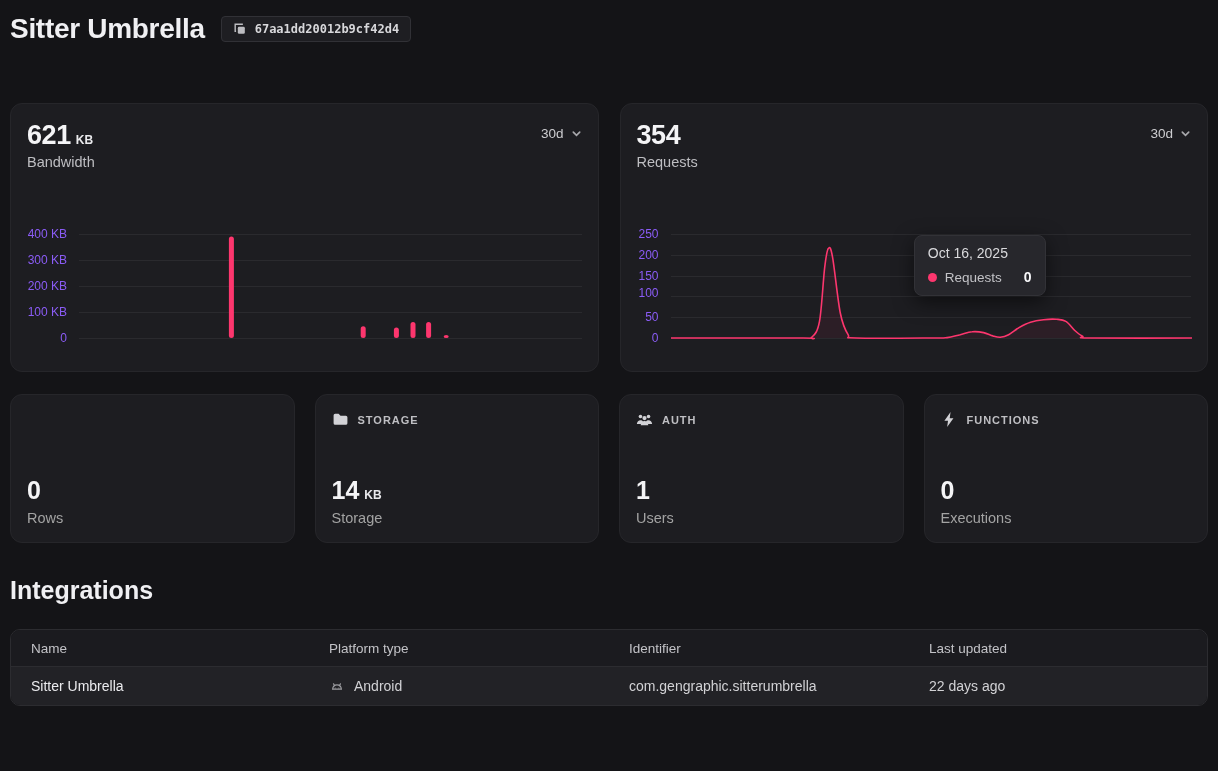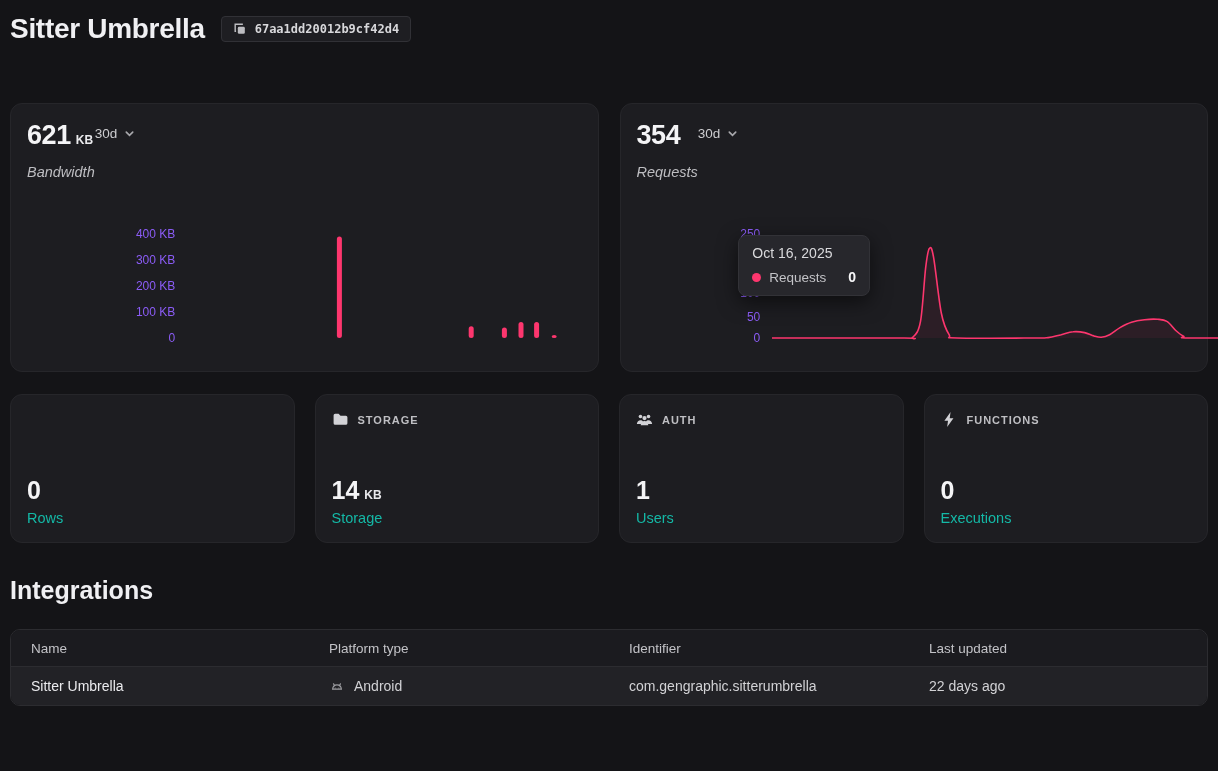--- a/index.html
+++ b/index.html
@@ -12,27 +12,27 @@
   .page-title { font-size: 28px; font-weight: 600; letter-spacing: -0.3px; color: #f0f0f3; }
   .id-badge { display: inline-flex; align-items: center; gap: 8px; padding: 5px 11px;
     background: #1e1e22; border: 1px solid #313136; border-radius: 4px; cursor: pointer; }
   .id-badge svg { color: #bdbdc1; }
   .id-badge .id-text { font-family: "DejaVu Sans Mono", monospace; font-weight: bold;
     font-size: 12px; color: #d8d8db; }
 
   
   .usage-row { margin-top: 55px; display: grid; grid-template-columns: 1fr 1fr; gap: 21px; }
   .card { background: #1d1d21; border: 1px solid #26262a; border-radius: 12px; }
-  .usage-card { height: 269px; padding: 16px 16px 14px; display: flex; flex-direction: row; }
+  .usage-card { height: 269px; padding: 16px 16px 14px; display: flex; flex-direction: column; }
   .usage-top { display: flex; justify-content: space-between; align-items: flex-start; }
   .metric { display: flex; align-items: baseline; gap: 5px; }
   .metric-value { font-size: 27px; font-weight: 600; color: #f4f4f6; letter-spacing: -0.4px; }
   .metric-unit { font-size: 12px; font-weight: bold; color: #e9e9ec; }
   .metric-unit:empty { display: none; }
-  .metric-label { margin-top: 13px; font-size: 14.5px; color: #bebec2; font-style: italic; }
+  .metric-label { margin-top: 3px; font-size: 14.5px; color: #bebec2; }
   .range-select { display: flex; align-items: center; gap: 7px; font-size: 13.5px;
     color: #cdcdd0; cursor: pointer; padding-top: 6px; }
   .range-select svg { color: #a8a8ac; }
 
   
   .chart { margin-top: auto; position: relative; height: 132px; }
   .grid-line { position: absolute; right: 0; height: 1px; background: #2a2a2e; }
   .tick-label { position: absolute; left: 0; text-align: right; font-size: 12px;
     color: #8b5cf6; line-height: 16px; }
   .chart svg { position: absolute; top: 0; display: block; }
@@ -51,21 +51,21 @@
   .stat-row { margin-top: 22px; display: grid; grid-template-columns: repeat(4, 1fr); gap: 20px; }
   .stat-card { height: 149px; padding: 16px; display: flex; flex-direction: column; cursor: pointer; }
   .stat-head { display: flex; align-items: center; gap: 9px; }
   .stat-head svg { color: #d2d2d6; }
   .stat-category { font-size: 11px; font-weight: bold; letter-spacing: 0.09em; color: #bfbfc3; }
   .stat-bottom { margin-top: auto; }
   .stat-metric { display: flex; align-items: baseline; gap: 5px; }
   .stat-value { font-size: 25px; font-weight: 600; color: #f4f4f6; }
   .stat-unit { font-size: 12px; font-weight: bold; color: #e9e9ec; }
   .stat-unit:empty { display: none; }
-  .stat-label { margin-top: 5px; font-size: 14.5px; color: #14b8a6; }
+  .stat-label { margin-top: 5px; font-size: 14.5px; color: #a3a3a3; }
 
   
   .section-title { margin-top: 33px; font-size: 25px; font-weight: 600; color: #f0f0f3; }
   .toolbar { margin-top: 21px; display: flex; align-items: center; justify-content: space-between; }
   .tabs { display: inline-flex; align-items: center; background: #28282d; border-radius: 9px; padding: 2px; }
   .tab { padding: 7px 17px; font-size: 13.5px; color: #b4b4b8; border-radius: 7px; cursor: pointer; white-space: nowrap; }
   .tab.active { background: #18181b; color: #f4f4f6; font-weight: bold; box-shadow: 0 1px 3px rgba(0,0,0,.4); }
   .btn-primary { display: inline-flex; align-items: center; gap: 8px; background: #fd366e; color: #fff;
     border: none; border-radius: 8px; padding: 9px 15px; font-size: 13.5px; font-weight: bold;
     font-family: inherit; cursor: pointer; }

